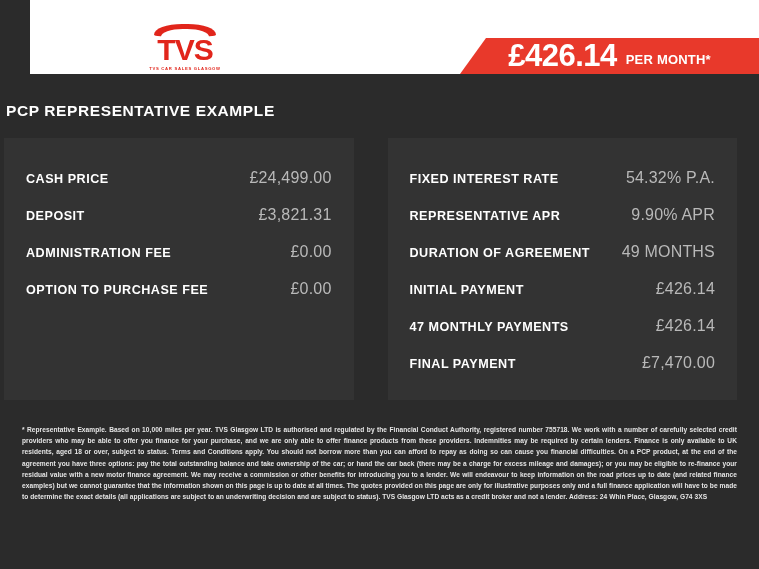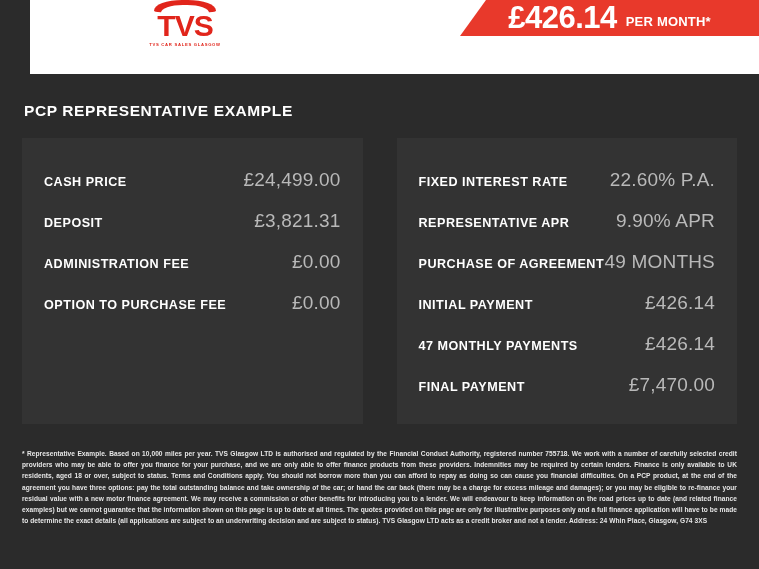--- a/index.html
+++ b/index.html
@@ -11,21 +11,21 @@
     background: #2b2b2b;
     font-family: "Liberation Sans", sans-serif;
     overflow: hidden;
   }
   
   .header {
     position: relative;
     height: 74px;
     background: #ffffff;
     display: flex;
-    align-items: flex-start;
+    align-items: flex-end;
     margin-left: 30px;
   }
   .logo-area {
     flex: 1;
     display: flex;
     align-items: center;
     justify-content: center;
     padding-right: 120px;
   }
   .logo {
@@ -84,21 +84,21 @@
     letter-spacing: -0.5px;
   }
   .price-period {
     font-size: 13px;
     font-weight: bold;
     letter-spacing: 0.2px;
     padding-top: 7px;
   }
   
   .content {
-    padding: 20px 22px 0 22px;
+    padding: 20px 22px 0 4px;
   }
   .title {
     color: #ffffff;
     font-size: 15.5px;
     font-weight: bold;
     letter-spacing: 0.6px;
     margin: 8px 0 18px 2px;
   }
   .panels {
     display: flex;
@@ -116,21 +116,21 @@
     padding: 9px 4px 10px 4px;
   }
   .row .label {
     color: #ffffff;
     font-size: 12.6px;
     font-weight: bold;
     letter-spacing: 0.5px;
   }
   .row .value {
     color: #b9b9b9;
-    font-size: 19px;
+    font-size: 16px;
     font-weight: normal;
     letter-spacing: 0.2px;
   }
   
   .footnote {
     color: #e6e6e6;
     font-size: 6.6px;
     line-height: 11.2px;
     padding: 24px 22px 0 22px;
     text-align: justify;
@@ -175,28 +175,28 @@
       </div>
       <div class="row">
         <span class="label">OPTION TO PURCHASE FEE</span>
         <span class="value">£0.00</span>
       </div>
     </div>
 
     <div class="panel">
       <div class="row">
         <span class="label">FIXED INTEREST RATE</span>
-        <span class="value">22.60% P.A.</span>
+        <span class="value">54.32% P.A.</span>
       </div>
       <div class="row">
         <span class="label">REPRESENTATIVE APR</span>
         <span class="value">9.90% APR</span>
       </div>
       <div class="row">
-        <span class="label">PURCHASE OF AGREEMENT</span>
+        <span class="label">DURATION OF AGREEMENT</span>
         <span class="value">49 MONTHS</span>
       </div>
       <div class="row">
         <span class="label">INITIAL PAYMENT</span>
         <span class="value">£426.14</span>
       </div>
       <div class="row">
         <span class="label">47 MONTHLY PAYMENTS</span>
         <span class="value">£426.14</span>
       </div>

